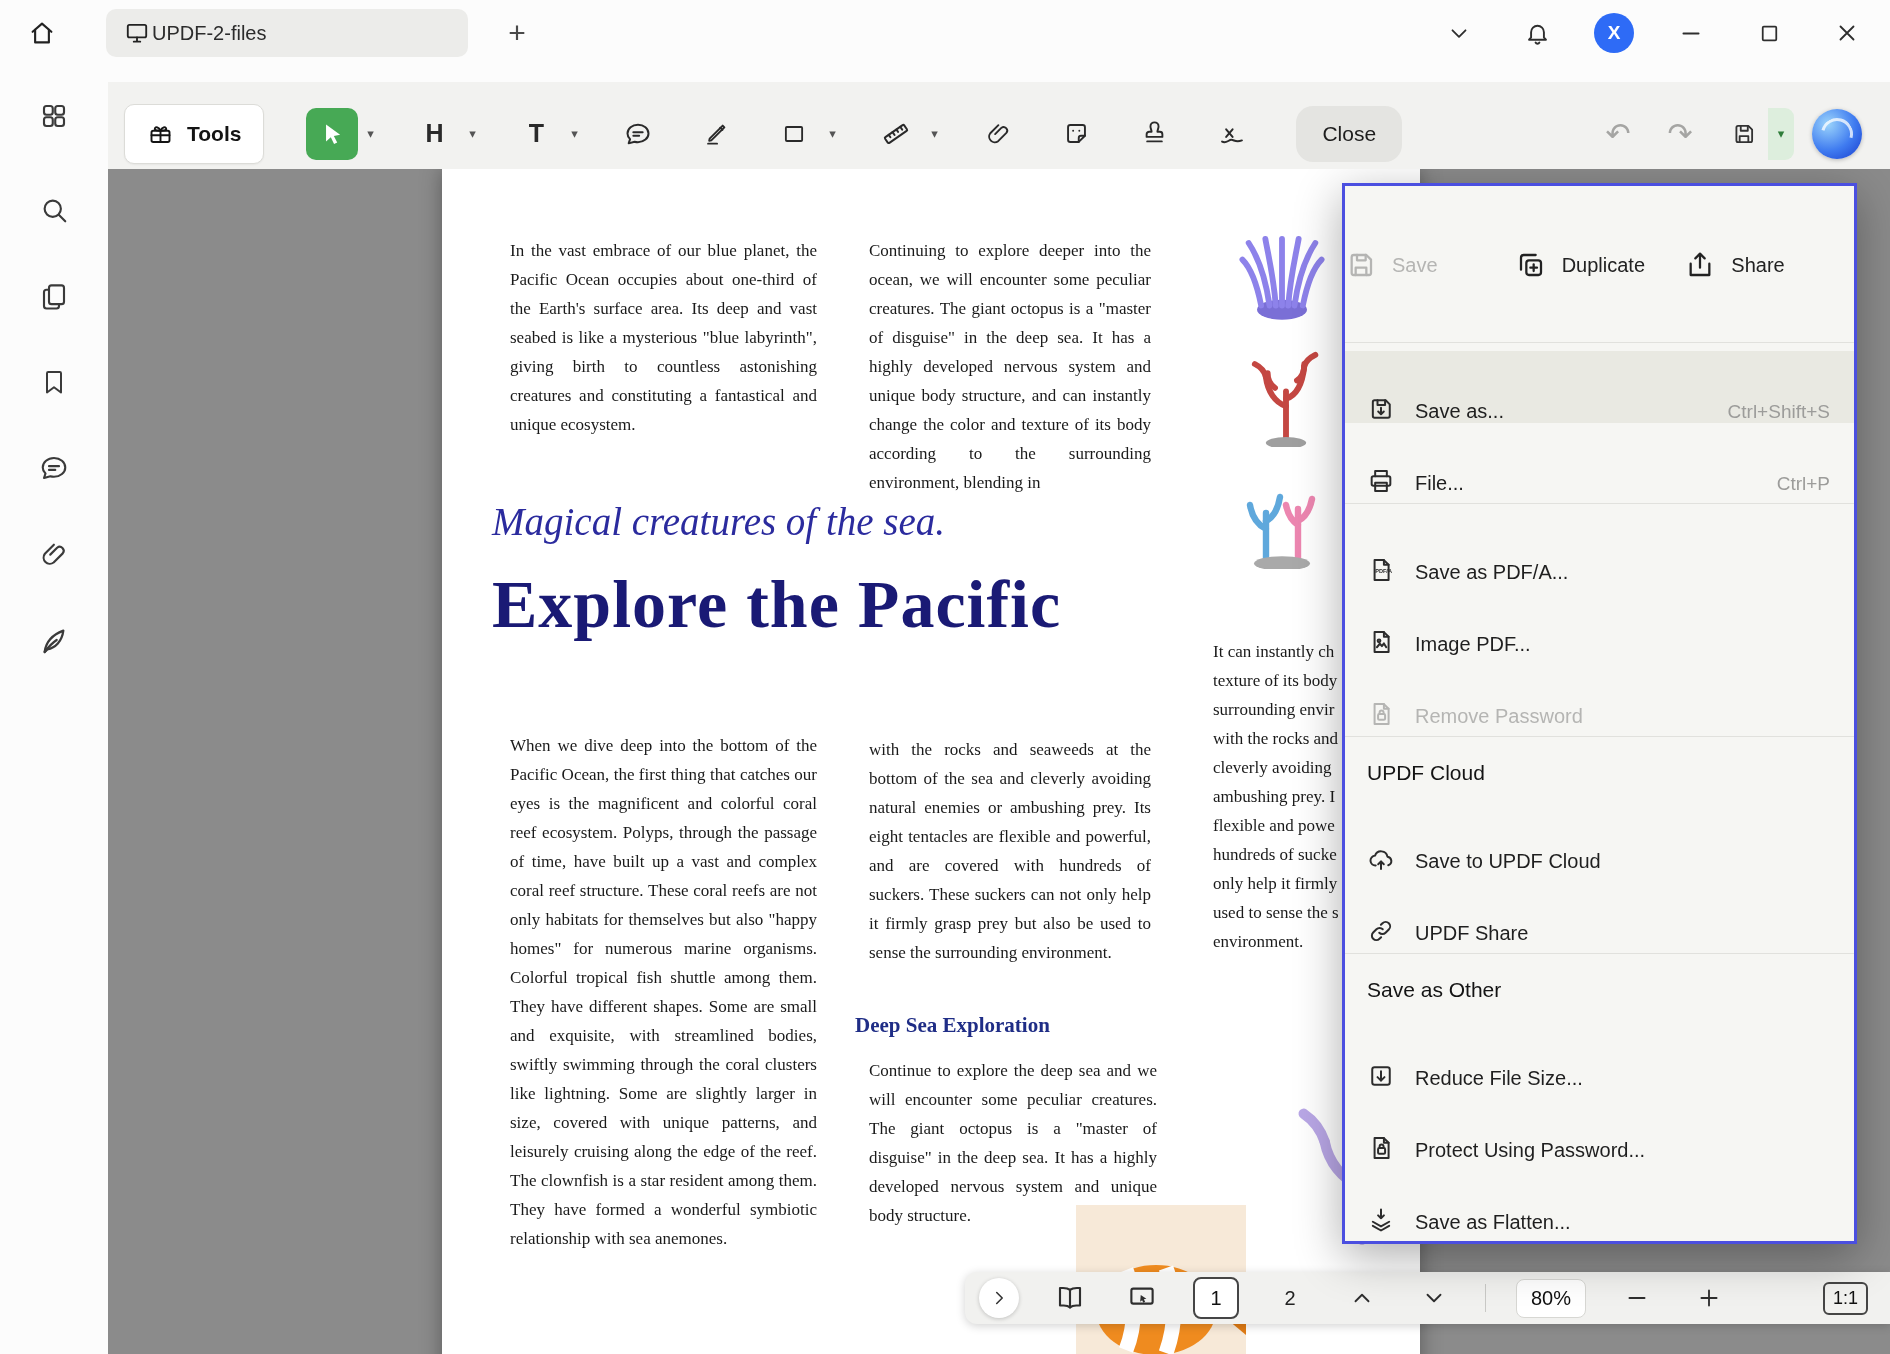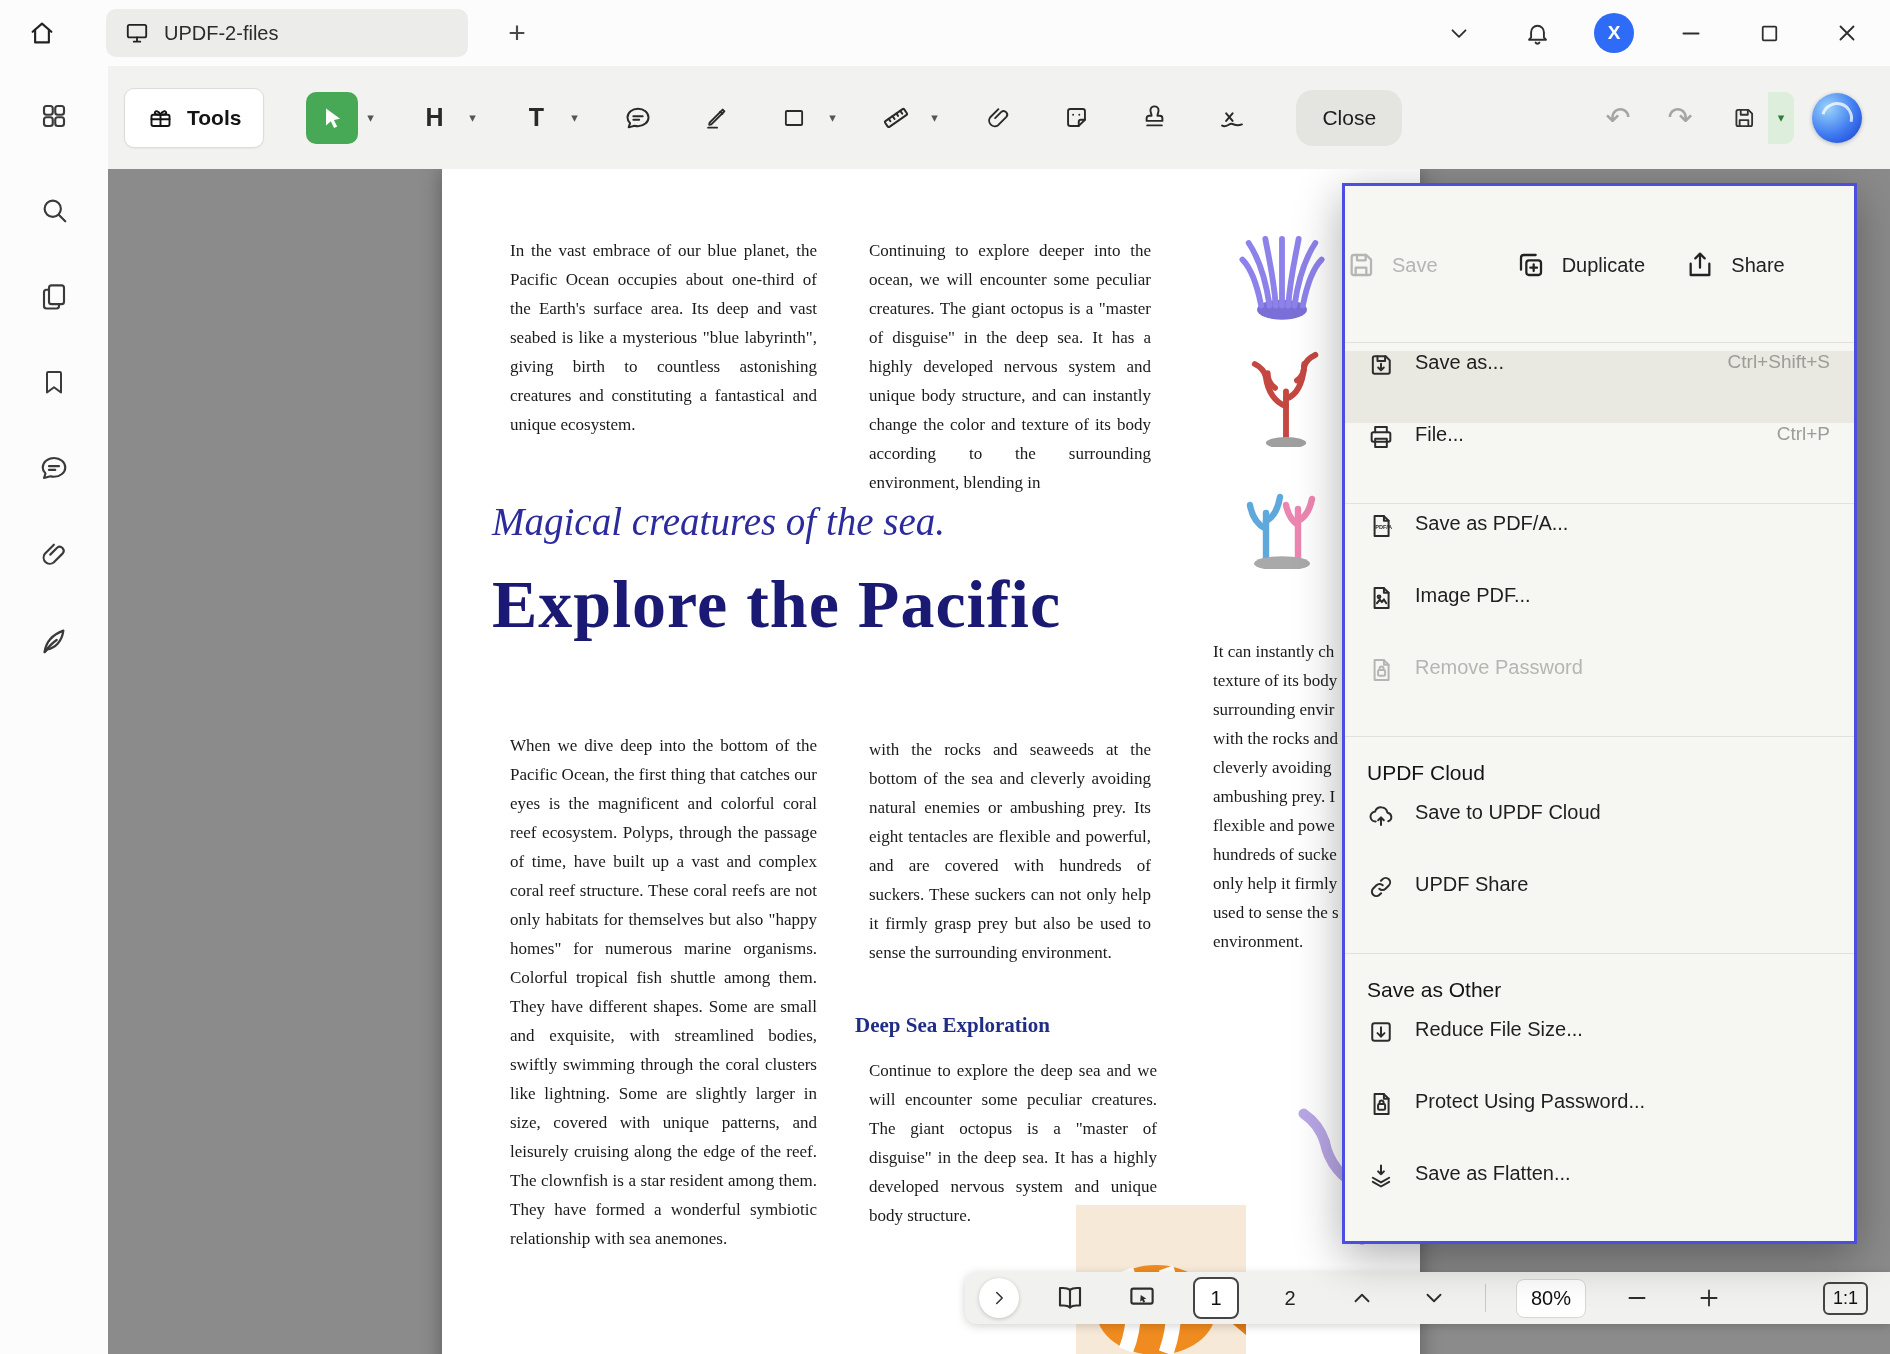--- a/index.html
+++ b/index.html
@@ -6,37 +6,37 @@
   html,body { width:1890px; height:1354px; }
   body { font-family:"Liberation Sans", sans-serif; background:#fff; overflow:hidden; color:#222; }
   svg.ic { fill:none; stroke:currentColor; stroke-width:1.7; stroke-linecap:round; stroke-linejoin:round; display:block; }
   button { font-family:inherit; background:none; border:none; cursor:pointer; color:inherit; }
 
   .app { position:relative; width:1890px; height:1354px; background:#fcfcfc; }
 
   
   .titlebar { position:absolute; top:0; left:0; right:0; height:66px; background:#fcfcfc; display:flex; align-items:center; padding:0 22px 0 18px; }
   .home-btn { width:48px; height:48px; display:flex; align-items:center; justify-content:center; color:#222; margin-right:40px; border-radius:9px; }
-  .doc-tab { width:362px; height:48px; background:#ececea; border-radius:10px; display:flex; align-items:center; gap:14px; padding:0 18px; cursor:pointer; }
+  .doc-tab { width:362px; height:48px; background:#ececea; border-radius:10px; display:flex; align-items:center; gap:2px; padding:0 18px; cursor:pointer; }
   .doc-tab .tab-title { font-size:20px; color:#2c2c2c; }
   .new-tab { width:42px; height:42px; font-size:30px; color:#4a4a4a; margin-left:28px; display:flex; align-items:center; justify-content:center; }
   .tb-right { margin-left:auto; display:flex; align-items:center; gap:36px; }
   .tb-right .icon-btn { width:42px; height:42px; display:flex; align-items:center; justify-content:center; color:#2e2e2e; }
   .avatar { width:40px; height:40px; border-radius:50%; background:#2e6bf6; color:#fff; font-size:19px; font-weight:bold; display:flex; align-items:center; justify-content:center; cursor:pointer; }
 
   
   .sidebar { position:absolute; top:66px; left:0; bottom:0; width:108px; background:#fcfcfc; display:flex; flex-direction:column; align-items:center; padding:24px 0 30px; }
   .side-btn { width:52px; height:52px; display:flex; align-items:center; justify-content:center; color:#3a3a3a; border-radius:10px; }
   .side-btn + .side-btn { margin-top:34px; }
   .side-btn.first-gap { margin-top:42px; }
   .side-bottom { margin-top:auto; }
 
   
   .content { position:absolute; top:66px; left:108px; right:0; bottom:0; }
-  .toolbar { position:absolute; top:0; left:0; right:0; height:103px; background:#f2f2f0; display:flex; align-items:center; padding:0 28px 0 16px; }
+  .toolbar { position:absolute; top:16px; left:0; right:0; height:103px; background:#f2f2f0; display:flex; align-items:center; padding:0 28px 0 16px; }
   .tools-btn { display:flex; align-items:center; gap:13px; background:#fff; border:1px solid #dddddad8; border:1px solid #dcdcd8; border-radius:10px; height:60px; padding:0 22px; font-size:21px; font-weight:bold; color:#141414; margin-right:42px; box-shadow:0 1px 2px rgba(0,0,0,.05); }
   .tool-group { display:flex; align-items:center; margin-right:26px; }
   .tool-btn { width:52px; height:52px; display:flex; align-items:center; justify-content:center; border-radius:10px; color:#2a2a2a; }
   .tool-btn.active { background:#47a955; }
   .tool-letter { font-size:25px; font-weight:bold; color:#2a2a2a; }
   .chev-btn { width:24px; height:52px; display:flex; align-items:center; justify-content:center; font-size:13px; color:#555; }
   .close-btn { height:56px; background:#e4e4e1; border-radius:17px; padding:0 26px; font-size:21px; color:#1d1d1d; margin-left:12px; }
   .tbar-right { margin-left:auto; display:flex; align-items:center; gap:18px; }
   .hist-btn { width:44px; height:44px; font-size:30px; color:#a5a5a3; display:flex; align-items:center; justify-content:center; }
   .save-combo { display:flex; align-items:stretch; height:52px; border-radius:9px; overflow:hidden; }
@@ -55,21 +55,21 @@
   .clip-col { position:absolute; left:771px; top:468px; font-size:17px; line-height:29px; white-space:nowrap; }
   .clip-col div { height:29px; }
   .art { position:absolute; }
 
   
   .save-menu { position:absolute; left:1234px; top:14px; width:515px; height:1061px; background:#f6f6f3; border:3px solid #4b4fe0; box-shadow:0 12px 44px rgba(0,0,0,.32); display:flex; flex-direction:column; padding-top:10px; font-size:20px; z-index:5; }
   .menu-top { height:138px; display:flex; align-items:center; flex:none; }
   .top-action { flex:1; display:flex; flex-direction:row; align-items:center; gap:15px; font-size:20px; color:#222; }
   .top-action.disabled { color:#b5b5b3; cursor:default; }
   .menu-divider { height:1px; background:#e1e1dd; margin:8px 0; flex:none; }
-  .menu-item { height:72px; flex:none; display:flex; align-items:flex-start; padding:0 24px 0 22px; gap:20px; color:#1f1f1f; cursor:pointer; }
+  .menu-item { height:72px; flex:none; display:flex; align-items:flex-end; padding:0 24px 0 22px; gap:20px; color:#1f1f1f; cursor:pointer; }
   .menu-item.highlighted { background:#e9e9e2; }
   .menu-item.disabled { color:#b5b5b3; cursor:default; }
   .mi-icon { flex:none; display:flex; color:#2c2c2c; }
   .menu-item.disabled .mi-icon { color:#b5b5b3; }
   .mi-shortcut { margin-left:auto; color:#9c9c9a; font-size:19px; }
   .menu-section { height:56px; flex:none; display:flex; align-items:center; padding:0 22px; font-weight:normal; font-size:21px; color:#141414; }
   .pdfa-text { font-family:"Liberation Sans",sans-serif; font-size:4.8px; fill:currentColor; stroke:none; font-weight:bold; }
 
   
   .bottombar { position:absolute; left:857px; right:0; bottom:30px; height:52px; background:#f1f1ef; border-radius:12px 0 0 12px; display:flex; align-items:center; gap:30px; padding:0 22px 0 14px; box-shadow:0 2px 10px rgba(0,0,0,.18); z-index:4; }

